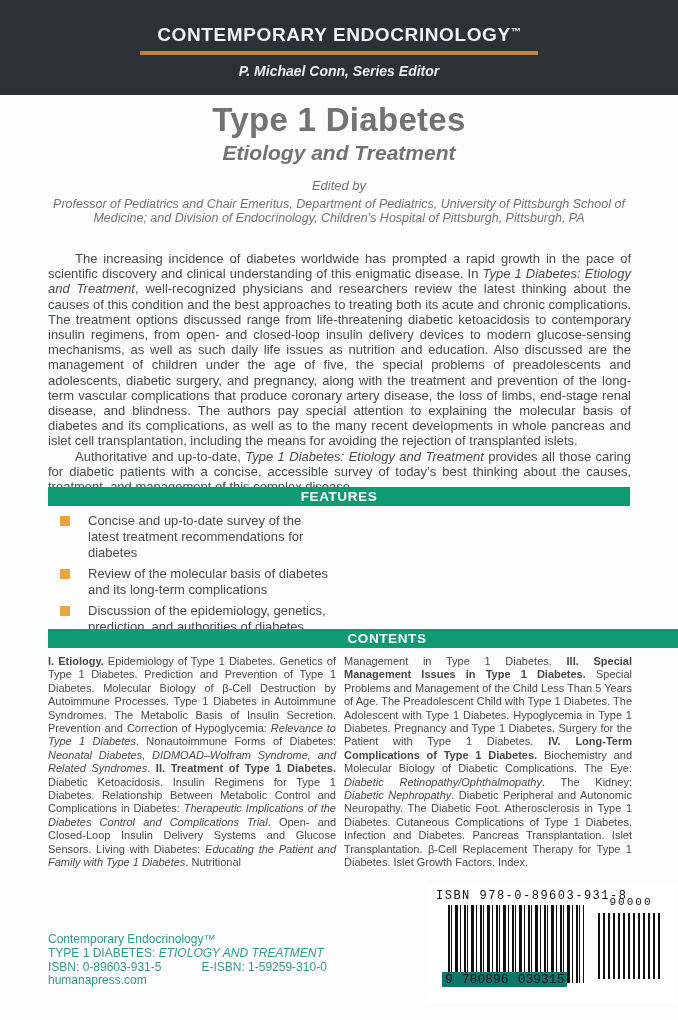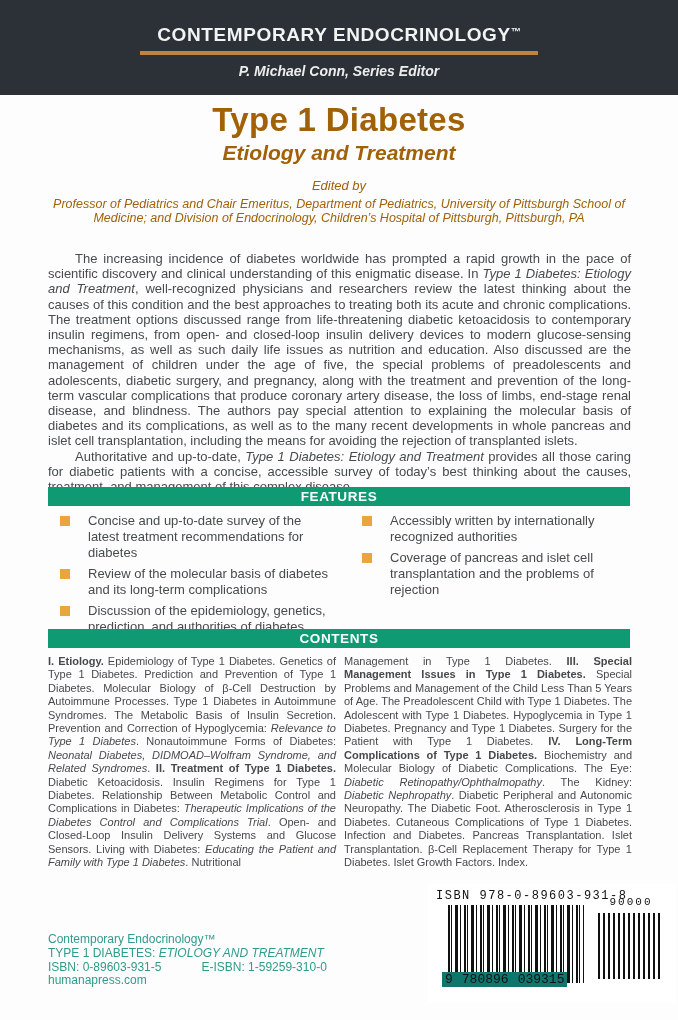--- a/index.html
+++ b/index.html
@@ -14,21 +14,21 @@
     background:#2c3137;text-align:center;
   }
   .series-title{
     padding-top:25px;font-size:19px;font-weight:700;color:#f2f3f3;
     letter-spacing:.6px;line-height:1;
   }
   .series-title sup{font-size:10px;vertical-align:6px;letter-spacing:0;}
   .header-rule{width:398px;height:4px;background:#bf8440;margin:7px auto 0;}
   .series-editor{margin-top:8px;font-size:14px;font-style:italic;color:#eceded;font-weight:bold;}
   
-  .title-block{position:absolute;left:0;top:103px;width:678px;text-align:center;color:#a16207;}
+  .title-block{position:absolute;left:0;top:103px;width:678px;text-align:center;color:#737373;}
   .book-title{font-size:33px;font-weight:700;line-height:1.05;letter-spacing:.3px;}
   .book-subtitle{font-size:21px;font-weight:700;font-style:italic;margin-top:3px;}
   .edited-by{font-size:13px;font-style:italic;margin-top:13px;}
   .editor-line{font-size:19px;font-weight:500;margin-top:2px;}
   .editor-degree{font-size:12.5px;letter-spacing:.5px;}
   .affiliation{
     width:600px;margin:4px auto 0;font-size:12.5px;font-style:italic;line-height:1.18;
   }
   
   .description{
@@ -36,21 +36,21 @@
     font-size:13px;line-height:15.2px;text-align:justify;color:#474b4e;
   }
   .description p{margin:0;text-indent:27px;}
   
   .section-bar{
     position:absolute;left:48px;width:582px;height:19px;background:#0f9a74;
     color:#ffffff;font-size:13.5px;font-weight:700;letter-spacing:.6px;
     display:flex;align-items:center;justify-content:center;line-height:1;
   }
   .features-bar{top:487px;}
-  .contents-bar{top:629px;}
+  .contents-bar{top:629px;padding-left:48px;}
   
   .features-grid{
     position:absolute;left:48px;top:513px;width:588px;
     display:flex;gap:16px;
   }
   .features-col{width:286px;}
   .feature-item{display:flex;margin-bottom:5px;}
   .bullet{
     flex:0 0 10px;width:10px;height:10px;background:#e9a63e;margin:3px 18px 0 12px;
   }
@@ -129,30 +129,20 @@
       </div>
       <div class="feature-item">
         <span class="bullet"></span>
         <span class="feature-text">Review of the molecular basis of diabetes and its long-term complications</span>
       </div>
       <div class="feature-item">
         <span class="bullet"></span>
         <span class="feature-text">Discussion of the epidemiology, genetics, prediction, and authorities of diabetes</span>
       </div>
     </div>
-    <div class="features-col">
-      <div class="feature-item">
-        <span class="bullet"></span>
-        <span class="feature-text">Accessibly written by internationally recognized authorities</span>
-      </div>
-      <div class="feature-item">
-        <span class="bullet"></span>
-        <span class="feature-text">Coverage of pancreas and islet cell transplantation and the problems of rejection</span>
-      </div>
-    </div>
   </div>
 
   <div class="section-bar contents-bar">CONTENTS</div>
   <div class="contents-cols">
     <div class="contents-col"><span style="font-weight: 700;">I. Etiology.</span><span> Epidemiology of Type 1 Diabetes. Genetics of Type 1 Diabetes. Prediction and Prevention of Type 1 Diabetes. Molecular Biology of β-Cell Destruction by Autoimmune Processes. Type 1 Diabetes in Autoimmune Syndromes. The Metabolic Basis of Insulin Secretion. Prevention and Correction of Hypoglycemia: </span><span style="font-style: italic;">Relevance to Type 1 Diabetes</span><span>. Nonautoimmune Forms of Diabetes: </span><span style="font-style: italic;">Neonatal Diabetes, DIDMOAD–Wolfram Syndrome, and Related Syndromes</span><span>. </span><span style="font-weight: 700;">II. Treatment of Type 1 Diabetes.</span><span> Diabetic Ketoacidosis. Insulin Regimens for Type 1 Diabetes. Relationship Between Metabolic Control and Complications in Diabetes: </span><span style="font-style: italic;">Therapeutic Implications of the Diabetes Control and Complications Trial</span><span>. Open- and Closed-Loop Insulin Delivery Systems and Glucose Sensors. Living with Diabetes: </span><span style="font-style: italic;">Educating the Patient and Family with Type 1 Diabetes</span><span>. Nutritional</span></div>
     <div class="contents-col"><span>Management in Type 1 Diabetes. </span><span style="font-weight: 700;">III. Special Management Issues in Type 1 Diabetes.</span><span> Special Problems and Management of the Child Less Than 5 Years of Age. The Preadolescent Child with Type 1 Diabetes. The Adolescent with Type 1 Diabetes. Hypoglycemia in Type 1 Diabetes. Pregnancy and Type 1 Diabetes. Surgery for the Patient with Type 1 Diabetes. </span><span style="font-weight: 700;">IV. Long-Term Complications of Type 1 Diabetes.</span><span> Biochemistry and Molecular Biology of Diabetic Complications. The Eye: </span><span style="font-style: italic;">Diabetic Retinopathy/Ophthalmopathy</span><span>. The Kidney: </span><span style="font-style: italic;">Diabetic Nephropathy</span><span>. Diabetic Peripheral and Autonomic Neuropathy. The Diabetic Foot. Atherosclerosis in Type 1 Diabetes. Cutaneous Complications of Type 1 Diabetes. Infection and Diabetes. Pancreas Transplantation. Islet Transplantation. β-Cell Replacement Therapy for Type 1 Diabetes. Islet Growth Factors. Index.</span></div>
   </div>
 
   <div class="footer">
     <div>Contemporary Endocrinology™</div>

